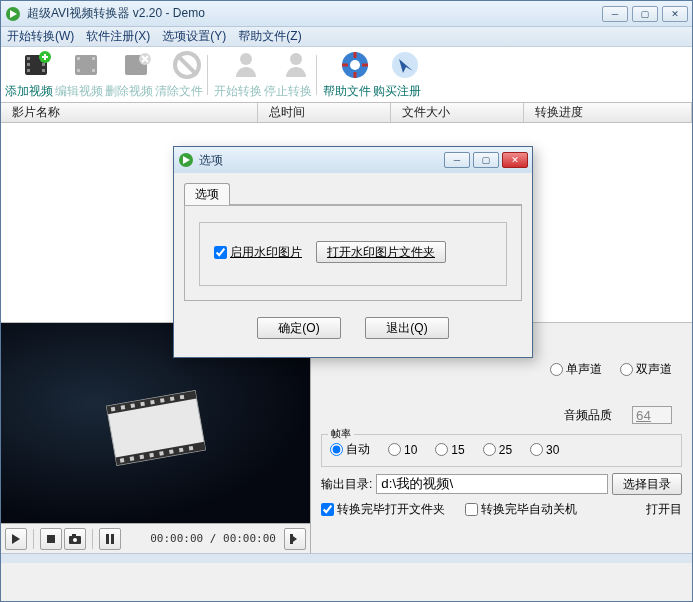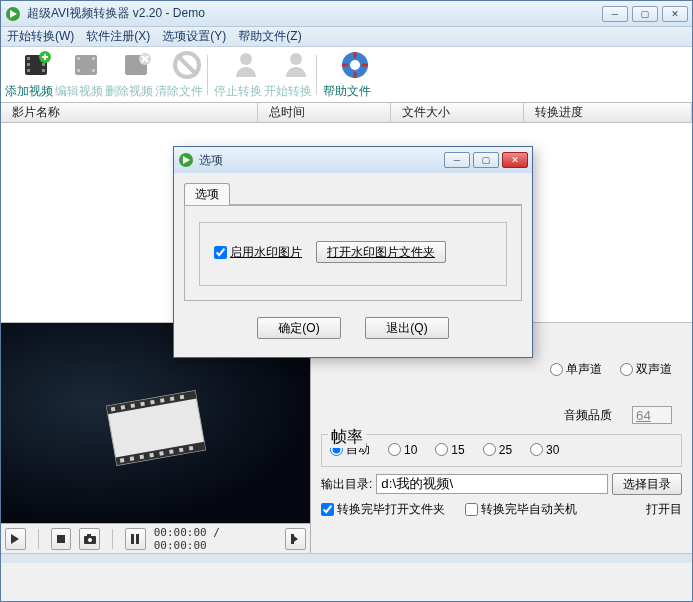--- a/index.html
+++ b/index.html
@@ -24,27 +24,27 @@
 .tb-sep { width:1px; height:40px; background:#d0d0d0; margin:0 4px; }
 
 .list-header { height:20px; background:linear-gradient(#fbfbfb,#e8e8e8); border-bottom:1px solid #c0c0c0; display:flex; }
 .list-header .col { border-right:1px solid #c8c8c8; padding:2px 0; color:#222; display:flex; align-items:center;margin-left:11px;}
 .list-body { height:200px; background:#fff; border-bottom:1px solid #c0c0c0; }
 
 .lower { display:flex; height:230px; }
 .preview { width:310px; background:#000; position:relative; border-right:1px solid #b0b0b0; display:flex; flex-direction:column; }
 .preview-canvas { flex:1; background: radial-gradient(ellipse at 30% 40%, #1a2838 0%, #050810 70%); position:relative; overflow:hidden;}
 .film-icon { position:absolute; left:100px; top:60px; }
-.preview-ctrls { height:30px; background:#f0f0f0; display:flex; align-items:center; padding:0 4px; gap:8px; border-top:1px solid #b0b0b0;}
+.preview-ctrls { height:30px; background:#f0f0f0; display:flex; align-items:center; padding:0 4px; gap:2px; border-top:1px solid #b0b0b0;}
 .pc-btn { width:22px; height:22px; border:1px solid #a0a0a0; background:linear-gradient(#fdfdfd,#e8e8e8); display:flex; align-items:center; justify-content:center; cursor:pointer; border-radius:2px;}
 .pc-sep { width:1px; height:20px; background:#c0c0c0; margin:0 4px;}
 .time-disp { font-family:Consolas,monospace; font-size:11px; color:#333; margin-left:auto; }
 .right-panel { flex:1; padding:6px 10px 4px 10px; background:#f0f0f0; display:flex; flex-direction:column; gap:4px; overflow:hidden;}
 .grp { border:1px solid #c8c8c8; background:#f0f0f0; padding:6px 8px 8px 8px; position:relative; }
-.grp-title { position:absolute; top:-8px; left:6px; background:#f0f0f0; padding:0 3px; font-size:16px; }
+.grp-title { position:absolute; top:-8px; left:6px; background:#f0f0f0; padding:0 3px; font-size:10px; }
 .radio-row { display:flex; gap:18px; align-items:center; }
 .radio { display:flex; align-items:center; gap:3px; cursor:pointer;}
 .radio input { margin:0; }
 .aq-row { display:flex; align-items:center; gap:20px; }
 .aq-row input[type=text] { width:40px; height:18px; border:1px solid #a0a0a0; background:#f4f4f4; color:#888; padding:0 3px;text-decoration:underline;}
 .fr-row { display:flex; gap:18px; align-items:center;}
 .out-row { display:flex; align-items:center; gap:4px; padding-top:2px;}
 .out-row .lbl { }
 .out-row input[type=text]{ flex:1; height:20px; border:1px solid #a0a0a0; background:#fff; padding:0 4px;}
 .out-row button, .dlg-btn { height:22px; padding:0 10px; border:1px solid #8a8a8a; background:linear-gradient(#fdfdfd,#e4e4e4); cursor:pointer; font-size:12px; border-radius:2px;}
@@ -146,41 +146,50 @@
       <span>清除文件</span>
     </div>
     <div class="tb-sep"></div>
     <div class="tb-item disabled">
       <span class="tb-icon">
           <svg width="32" height="32">
             <circle cx="16" cy="10" r="6" fill="#999"></circle>
             <path d="M6 28c0-6 5-10 10-10s10 4 10 10z" fill="#999"></path>
           </svg>
         </span>
-      <span>停止转换</span>
+      <span>开始转换</span>
     </div>
     <div class="tb-item disabled">
       <span class="tb-icon">
           <svg width="32" height="32">
             <circle cx="16" cy="10" r="6" fill="#999"></circle>
             <path d="M6 28c0-6 5-10 10-10s10 4 10 10z" fill="#999"></path>
           </svg>
         </span>
-      <span>开始转换</span>
+      <span>停止转换</span>
     </div>
     <div class="tb-sep"></div>
     <div class="tb-item">
       <span class="tb-icon">
           <svg width="32" height="32">
             <circle cx="16" cy="16" r="13" fill="#3a80d0"></circle>
             <circle cx="16" cy="16" r="5" fill="#fff"></circle>
             <path d="M16 3v6M16 23v6M3 16h6M23 16h6" stroke="#c03030" stroke-width="3"></path>
           </svg>
         </span>
       <span>帮助文件</span>
+    </div>
+    <div class="tb-item">
+      <span class="tb-icon">
+          <svg width="32" height="32">
+            <circle cx="16" cy="16" r="13" fill="#d0e4f8"></circle>
+            <path d="M10 10 L14 24 L17 18 L24 22 Z" fill="#2a5aa0"></path>
+          </svg>
+        </span>
+      <span>购买注册</span>
     </div>
   </div>
 
   <div class="list-header">
     <div class="col" style="width:246px">影片名称</div>
     <div class="col" style="width:122px">总时间</div>
     <div class="col" style="width:122px">文件大小</div>
     <div class="col" style="flex:1">转换进度</div>
   </div>
   <div class="list-body"></div>

